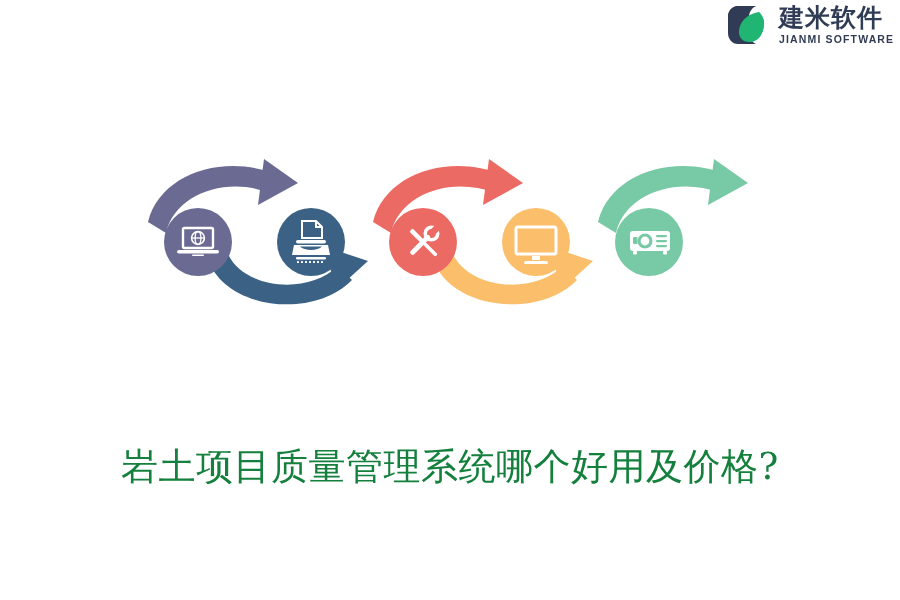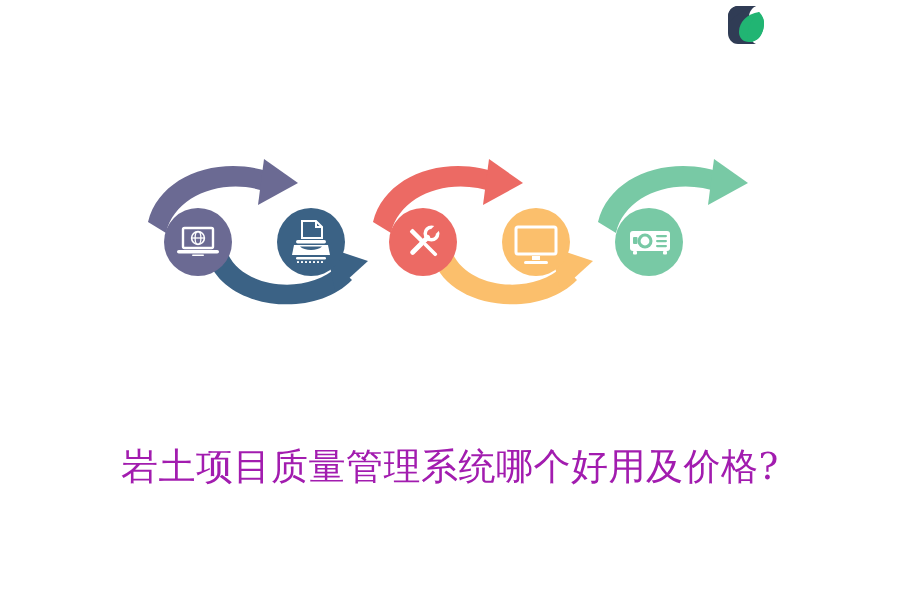--- a/index.html
+++ b/index.html
@@ -92,20 +92,24 @@
       <path d="M31 4 L13 4 C7 4 3 9 3 15 L3 31 C3 37 7 42 13 42 L31 42
                C27 40 24 36 24 31 L24 15 C24 10 27 6 31 4 Z" fill="#303c55"></path>
       <path d="M31 4 L13 4 C7 4 3 9 3 15 L3 22 C10 13 20 7 31 4 Z" fill="#303c55"></path>
 
       <path d="M34 10 C22 12 14 20 14 30 C14 36 18 40 24 40
                C33 40 39 32 39 21 C39 17 37 13 34 10 Z" fill="#21b573"></path>
       <path d="M34 10 C27 16 23 24 22 34 C22 37 23 39 24 40
                C33 40 39 32 39 21 C39 17 37 13 34 10 Z" fill="#21b573"></path>
     </svg>
   </div>
+  <div id="brand-text">
+    <span id="brand-name-cn">建米软件</span>
+    <span id="brand-name-en">JIANMI SOFTWARE</span>
+  </div>
 </div>
 
 <div id="process-diagram">
   <svg viewBox="0 0 620 190" width="620" height="190" aria-hidden="true">
 
     <g>
       <path d="M18 77
                C 30 28, 95 8, 148 30
                L 140 48
                C 96 31, 45 49, 36 88 Z" fill="#6b6a93"></path>
@@ -229,13 +233,13 @@
         <rect x="526" y="100" width="11" height="2.2" rx="1.1" fill="#78c9a5"></rect>
 
         <rect x="503" y="106" width="4" height="3.5" rx="1"></rect>
         <rect x="533" y="106" width="4" height="3.5" rx="1"></rect>
       </g>
     </g>
 
   </svg>
 </div>
 
-<div id="page-title" style="color: #a21caf;">岩土项目质量管理系统哪个好用及价格?</div>
+<div id="page-title" style="color: #15803d;">岩土项目质量管理系统哪个好用及价格?</div>
 
 </body></html>

